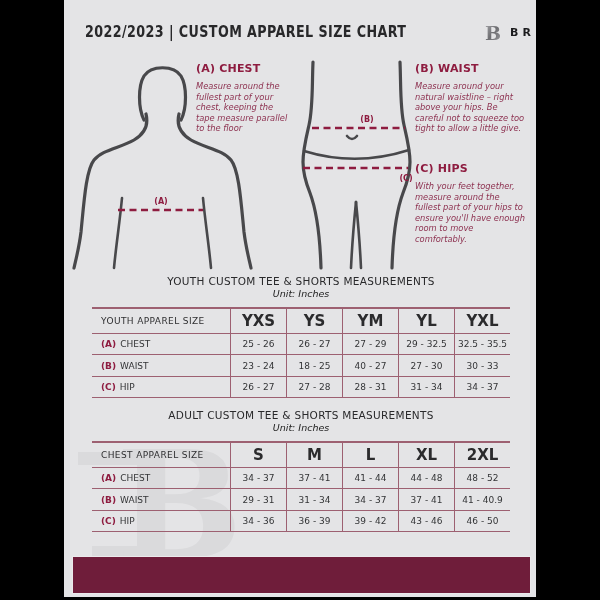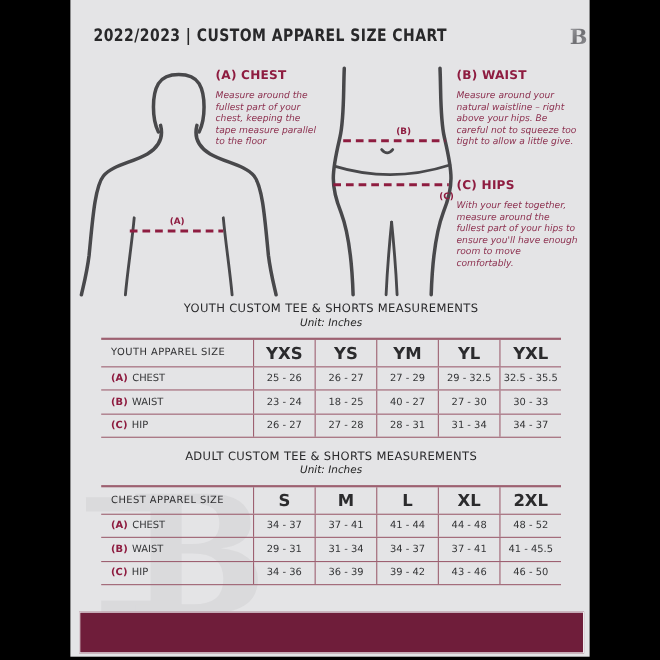--- a/index.html
+++ b/index.html
@@ -17,21 +17,21 @@
     width:600px;height:600px;background:#000;position:relative;
     font-family:"DejaVu Sans","Liberation Sans",sans-serif;overflow:hidden;
   }
   .page{
     position:absolute;left:64px;top:0;width:472px;height:597px;
     background:var(--pagebg);overflow:hidden;
   }
   
   .header{
     position:absolute;left:21px;right:22px;top:18px;height:28px;
-    display:flex;justify-content:space-between;align-items:center;gap:33px;
+    display:flex;justify-content:space-between;align-items:center;
   }
   .title{
     font-weight:bold;font-size:15.5px;color:#28282a;white-space:nowrap;
     display:inline-block;transform:scaleX(.82);transform-origin:left center;
     letter-spacing:.5px;
   }
   .brand{display:flex;align-items:center;gap:7px;}
   .brand-text{
     font-weight:bold;font-size:11px;letter-spacing:4.2px;color:#1c1c1e;white-space:nowrap;
   }
@@ -236,21 +236,21 @@
       </div>
       <div class="row data">
         <div class="c c0 lbl">
             <b>(B)</b>
             <span>WAIST</span>
           </div>
         <div class="c">29 - 31</div>
         <div class="c">31 - 34</div>
         <div class="c">34 - 37</div>
         <div class="c">37 - 41</div>
-        <div class="c">41 - 45.5</div>
+        <div class="c">41 - 40.9</div>
       </div>
       <div class="row data">
         <div class="c c0 lbl">
             <b>(C)</b>
             <span>HIP</span>
           </div>
         <div class="c">34 - 36</div>
         <div class="c">36 - 39</div>
         <div class="c">39 - 42</div>
         <div class="c">43 - 46</div>

